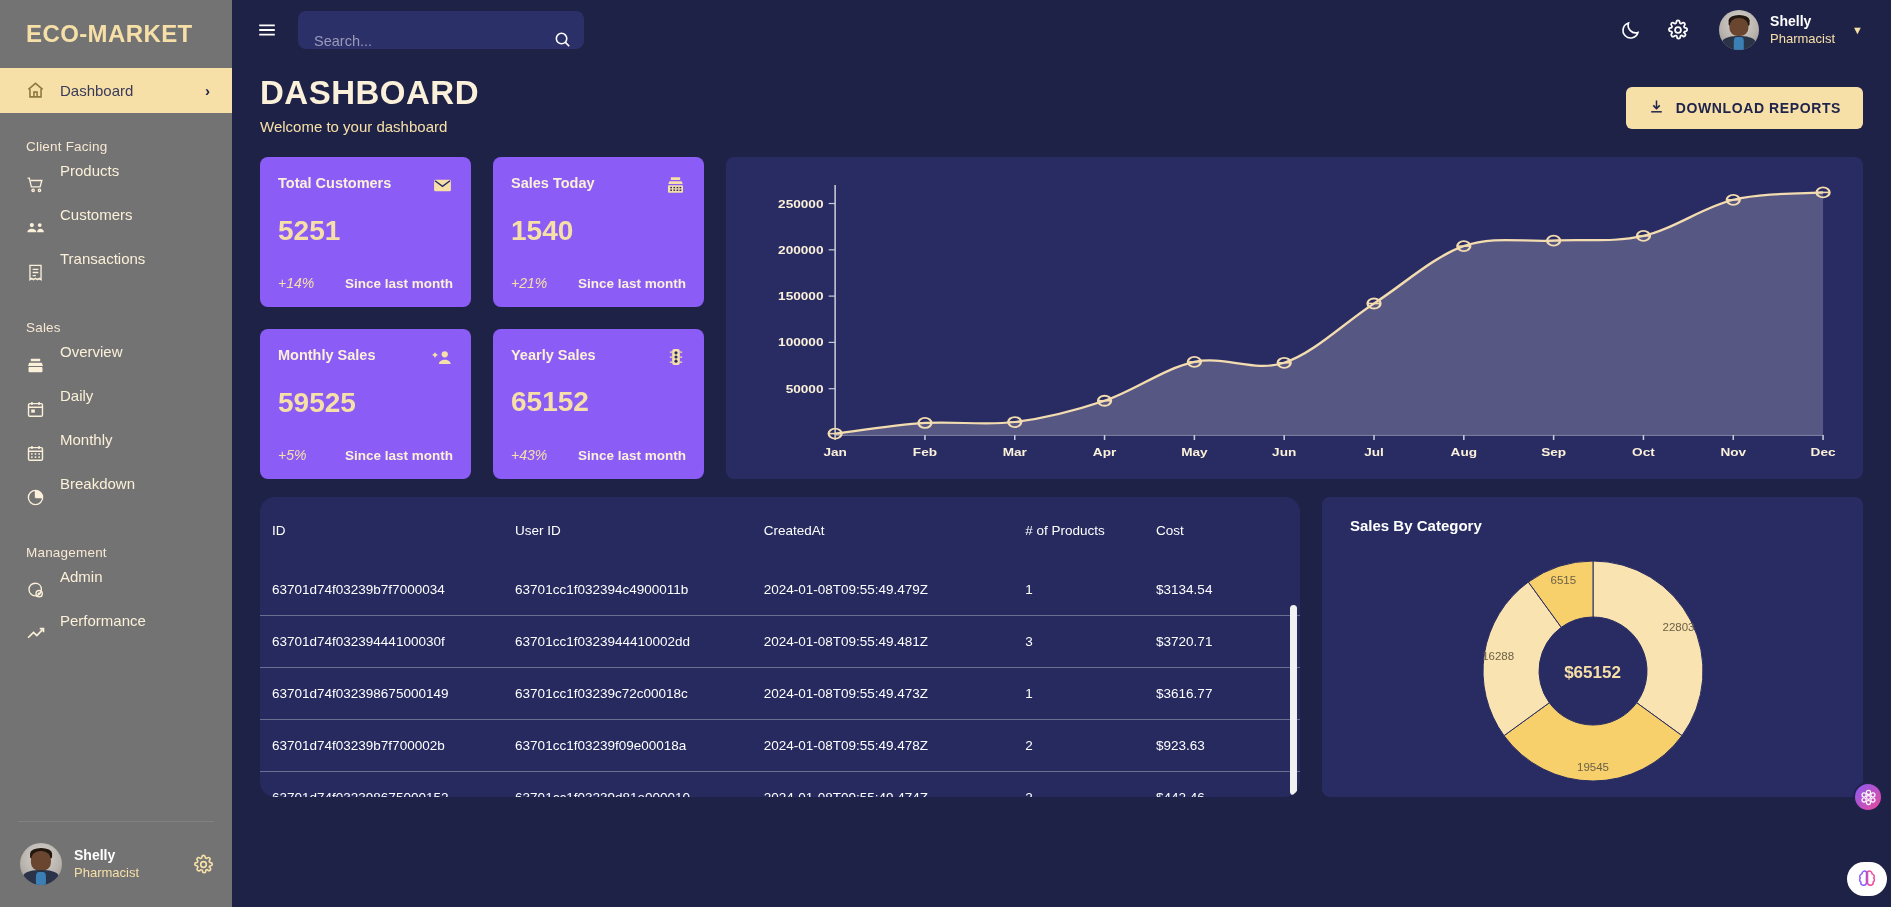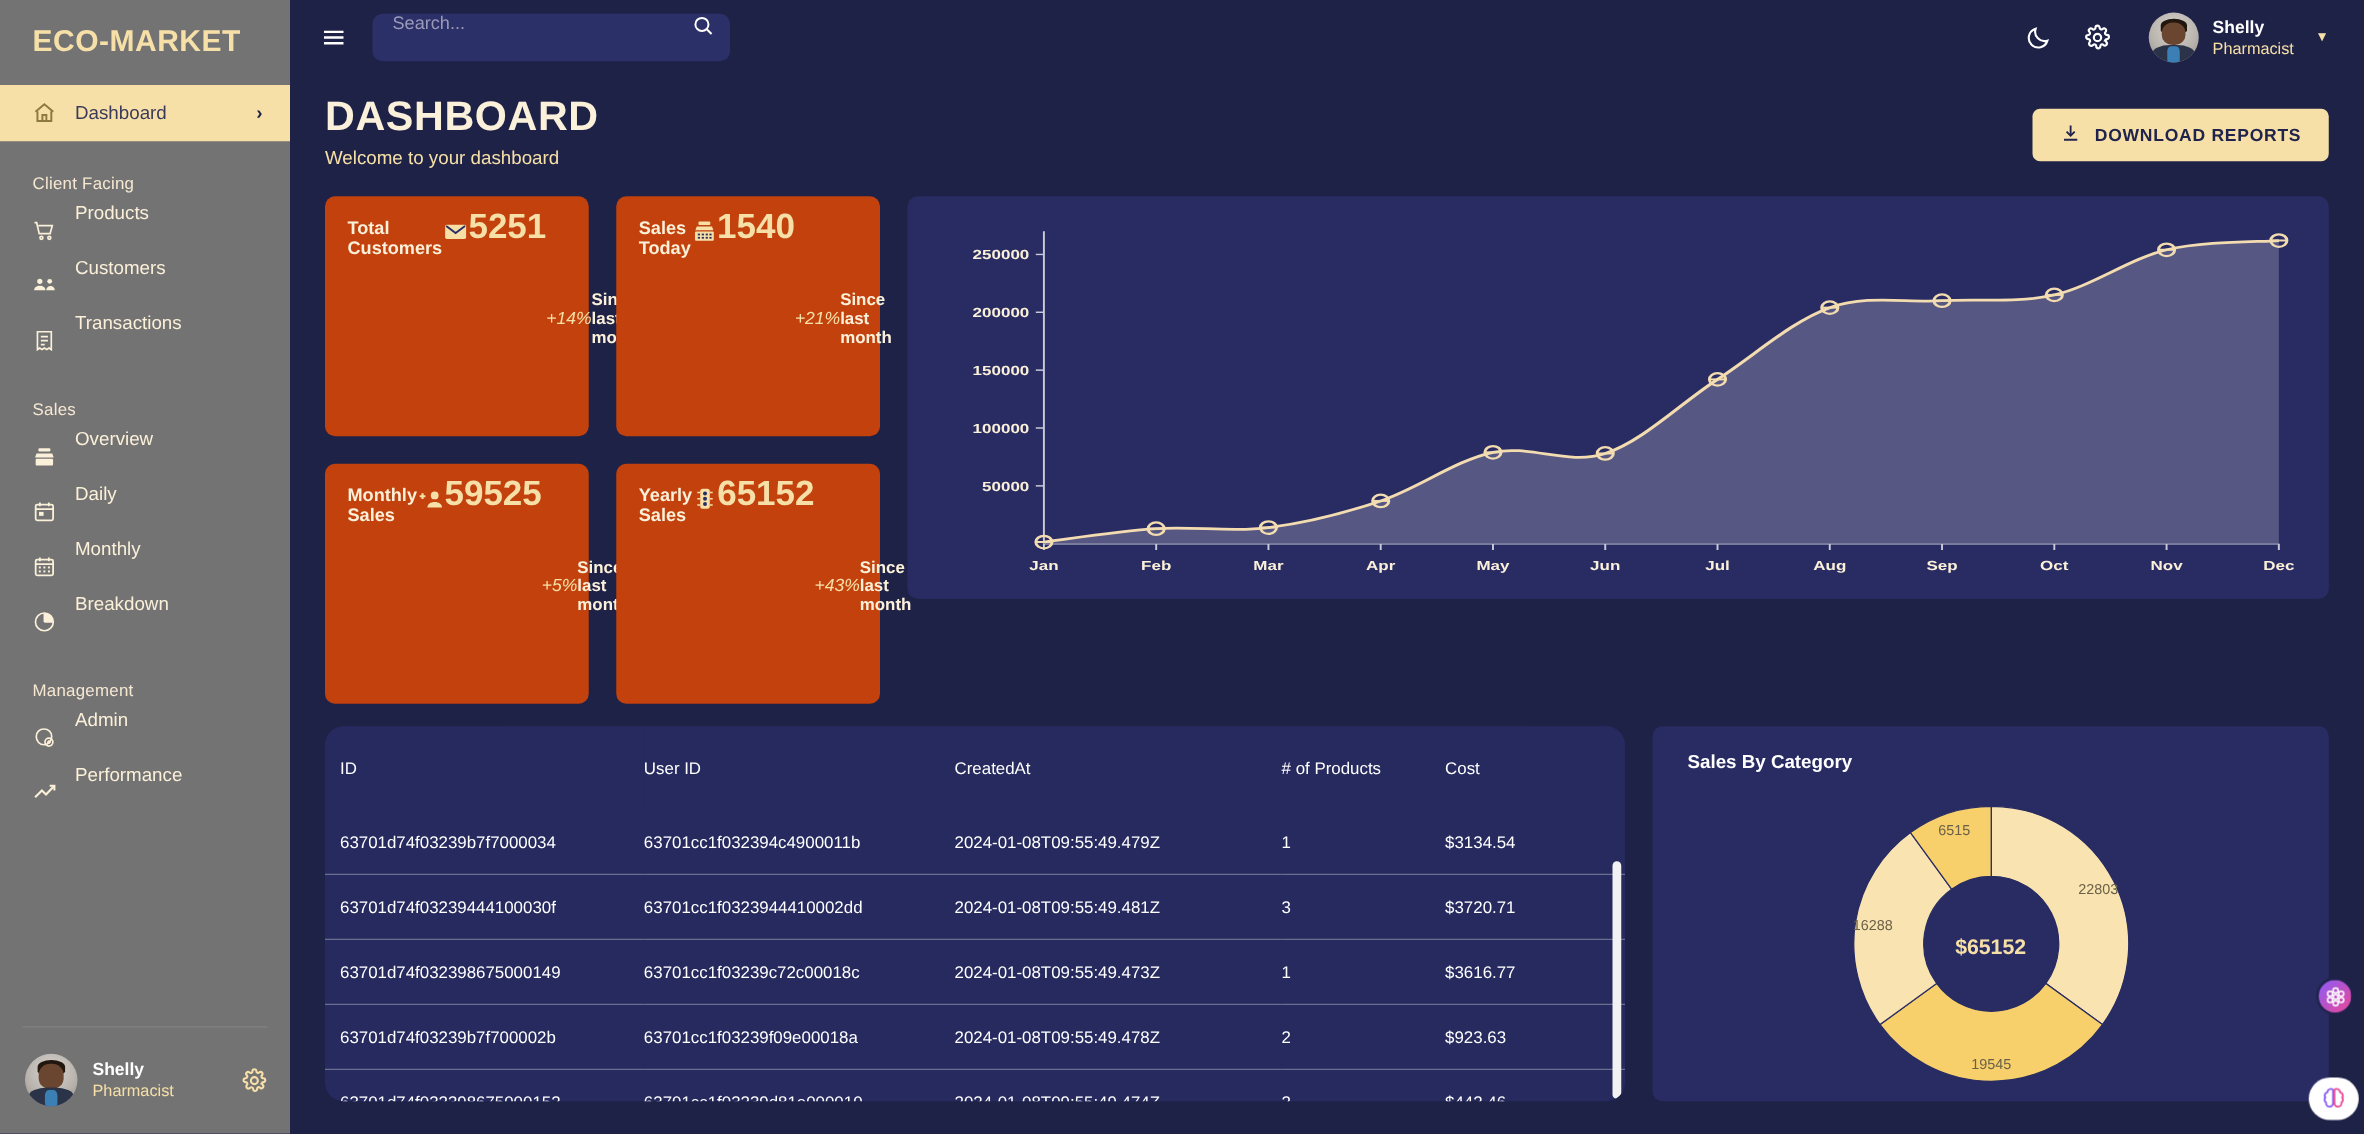--- a/index.html
+++ b/index.html
@@ -90,21 +90,21 @@
 
   
   .main { flex: 1; height: 907px; display: flex; flex-direction: column; overflow: hidden; }
   .topbar {
     height: 60px; display: flex; align-items: center;
     padding: 0 28px 0 18px; gap: 14px;
   }
   .burger { color: #ffffff; padding: 6px; display:flex; cursor: pointer; }
   .search-box {
     width: 286px; height: 38px; background: #2b3068;
-    border-radius: 8px; display: flex; align-items: flex-start;
+    border-radius: 8px; display: flex; align-items: flex-end;
     padding: 0 12px 0 16px; gap: 8px;
   }
   .search-input {
     flex: 1; background: transparent; border: none; outline: none;
     color: #d8d8e8; font-size: 14.5px; font-family: "Liberation Sans", sans-serif;
   }
   .search-input::placeholder { color: #9a9ab8; }
   .topbar-spacer { flex: 1; }
   .icon-btn { color: #ffffff; display: flex; align-items: center; padding: 6px; cursor: pointer; }
   .user-chip { display: flex; align-items: center; gap: 11px; cursor: pointer; margin-left: 10px; }
@@ -125,24 +125,24 @@
     border: none; border-radius: 6px;
     height: 42px; padding: 0 22px;
     display: flex; align-items: center; gap: 11px;
     font-size: 14px; font-weight: bold; letter-spacing: 0.6px;
     cursor: pointer; font-family: "Liberation Sans", sans-serif;
   }
 
   .grid { display: flex; gap: 22px; margin-top: 22px; }
   .left-col { width: 444px; display: flex; flex-wrap: wrap; gap: 22px; align-content: flex-start; }
   .stat-card {
-    width: 211px; height: 192px;
-    background: #c2410c; border-radius: 8px;
+    width: 211px; height: 150px;
+    background: #8b5cf6; border-radius: 8px;
     padding: 18px 18px 16px 18px;
-    display: flex; flex-direction: row; justify-content: space-between;
+    display: flex; flex-direction: column; justify-content: space-between;
   }
   .stat-top { display: flex; align-items: flex-start; justify-content: space-between; }
   .stat-title { color: #fbf0d9; font-size: 14.5px; font-weight: bold; }
   .stat-icon { color: #f6e0a8; display: flex; }
   .stat-value { color: #f6e0a8; font-size: 28px; font-weight: bold; margin-top: -10px; }
   .stat-bottom { display: flex; align-items: center; justify-content: space-between; }
   .stat-delta { color: #f6e0a8; font-size: 14px; font-style: italic; }
   .stat-note { color: #fbf0d9; font-size: 13.5px; font-weight: bold; }
 
   .chart-card {

